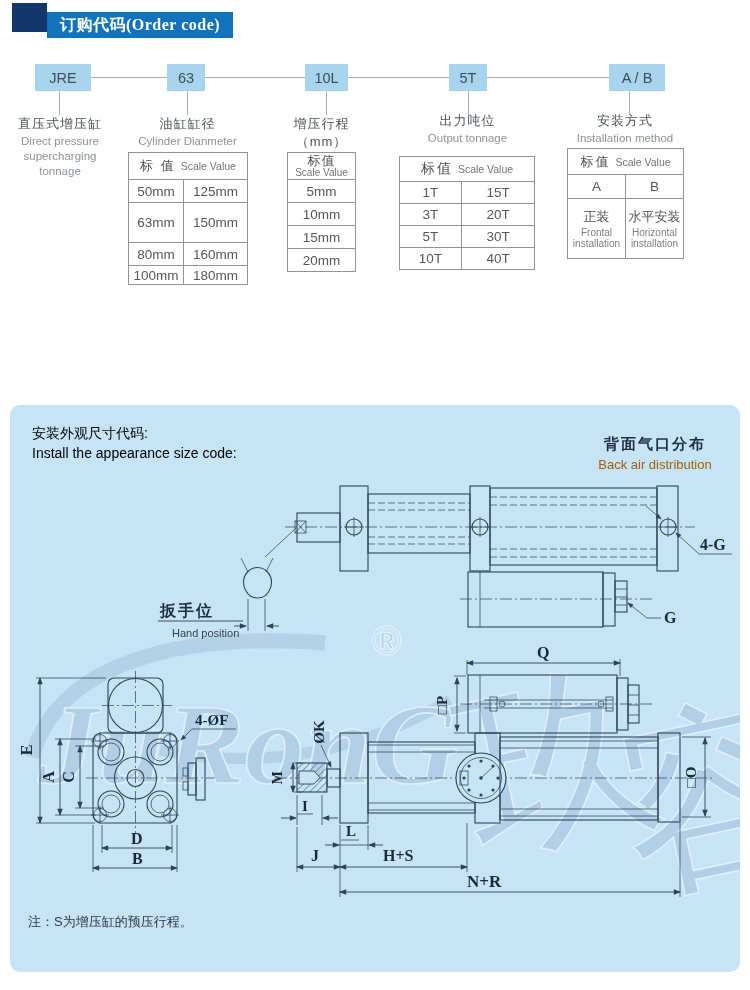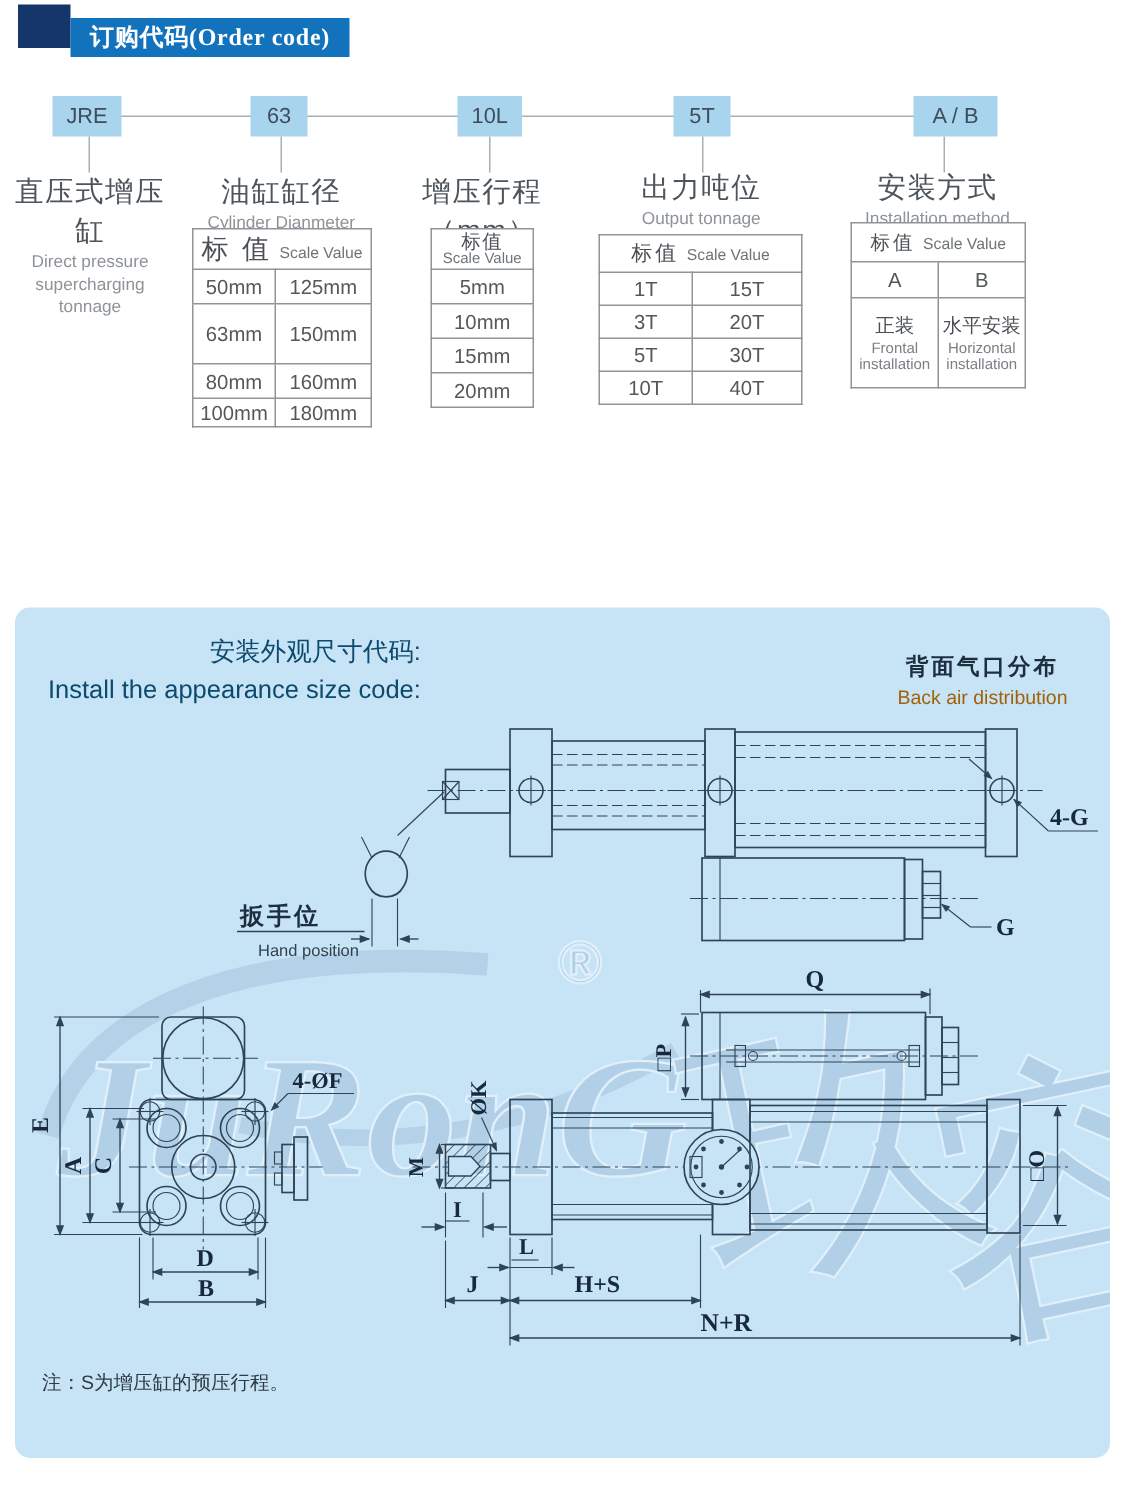--- a/index.html
+++ b/index.html
@@ -11,37 +11,37 @@
   .hdr-banner{position:absolute;left:47px;top:12px;width:186px;height:26px;background:#1273bc;
      color:#ffffff;font-family:"Liberation Serif",serif;font-weight:bold;font-size:16px;
      display:flex;align-items:center;justify-content:center;letter-spacing:.5px;}
 
   
   .conn{position:absolute;top:77px;left:59px;width:572px;border-top:1.4px solid #a8b0b6;z-index:1;}
   .code-box{position:absolute;top:64px;height:27px;background:#a9d4ee;color:#3e4d59;
      font-size:14.5px;display:flex;align-items:center;justify-content:center;z-index:2;}
   .vdrop{position:absolute;top:91px;height:24px;width:0;border-left:1.3px solid #a8b0b6;}
   .field{position:absolute;top:115px;text-align:center;}
-  .fcn{font-size:19px;color:#4c555c;letter-spacing:1px;}
+  .fcn{font-size:13px;color:#4c555c;letter-spacing:1px;}
   .fen{font-size:11.5px;color:#8d9399;line-height:1.22;margin-top:1px;}
 
   table.tbl{position:absolute;border-collapse:collapse;table-layout:fixed;background:#fff;}
   table.tbl td{border:1px solid #8f9499;color:#54585b;text-align:center;vertical-align:middle;
      font-size:13.5px;padding:0;}
-  .hcn{font-size:18px;color:#4c5055;letter-spacing:2px;}
+  .hcn{font-size:13px;color:#4c5055;letter-spacing:2px;}
   .hen{font-size:10.5px;color:#6f7478;margin-left:5px;}
   .hcn2{font-size:13px;color:#4c5055;letter-spacing:1px;line-height:1.05;}
   .hen2{font-size:10px;color:#6f7478;line-height:1.1;}
   .icn{font-size:13px;color:#4c5055;}
   .ien{font-size:10px;color:#7a7f84;line-height:1.15;margin-top:1px;}
 
   
   .panel{position:absolute;left:10px;top:405px;width:730px;height:567px;background:#c7e3f6;
      border-radius:10px;}
-  .panel-title{position:absolute;left:22px;top:18px;z-index:3;color:#0c4a6e;font-size:17px;line-height:1.45;text-align:right;}
+  .panel-title{position:absolute;left:22px;top:18px;z-index:3;color:#000000;font-size:14px;line-height:1.45;}
   .backair{position:absolute;left:560px;top:30px;width:170px;text-align:center;z-index:3;}
   .backair .cn{font-family:"Liberation Serif",serif;font-weight:bold;font-size:15px;color:#1d2f3e;letter-spacing:2px;}
   .backair .en{font-size:13px;color:#a16207;margin-top:3px;}
   .note{position:absolute;left:18px;top:508px;z-index:3;color:#2e3a42;font-size:13px;line-height:1.4;}
 
   .wm{position:absolute;left:0;top:0;z-index:0;}
   .dwg{position:absolute;left:0;top:0;z-index:1;}
 
   
   .ln{stroke:#2e4456;fill:none;stroke-width:1.1;}
@@ -56,21 +56,21 @@
 </style>
 </head>
 <body>
 
 <div class="page">
 
   <div class="hdr-sq"></div>
   <div class="hdr-banner">订购代码(Order code)</div>
 
   <div class="conn"></div>
-  <div class="code-box" style="left:35px;width:46px;">JRE</div>
+  <div class="code-box" style="left:35px;width:56px;">JRE</div>
   <div class="code-box" style="left:167px;width:38px;">63</div>
   <div class="code-box" style="left:305px;width:43px;">10L</div>
   <div class="code-box" style="left:449px;width:38px;">5T</div>
   <div class="code-box" style="left:609px;width:56px;">A / B</div>
   <div class="vdrop" style="left:59px;"></div>
   <div class="vdrop" style="left:187px;"></div>
   <div class="vdrop" style="left:326px;"></div>
   <div class="vdrop" style="left:468px;"></div>
   <div class="vdrop" style="left:629px;"></div>
 

